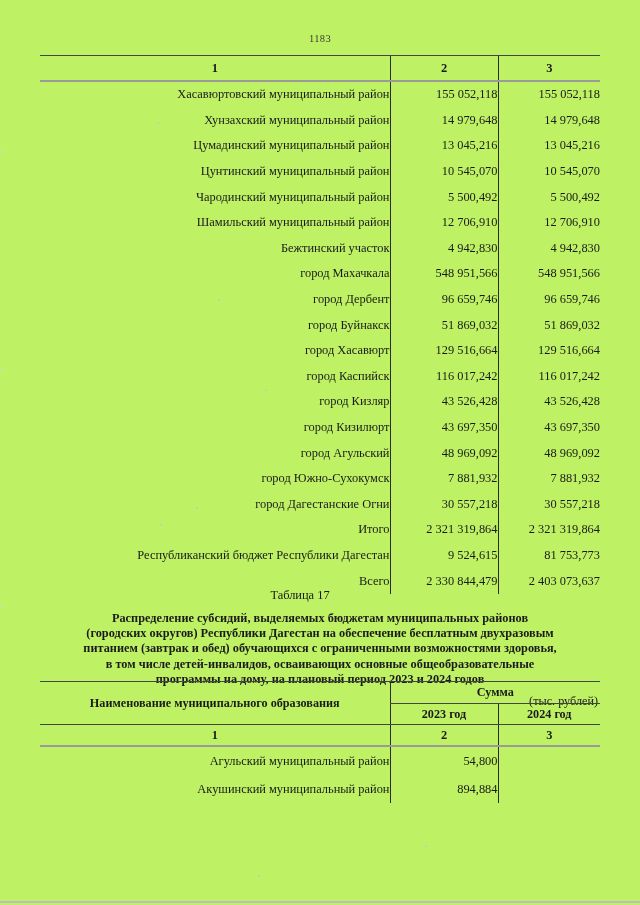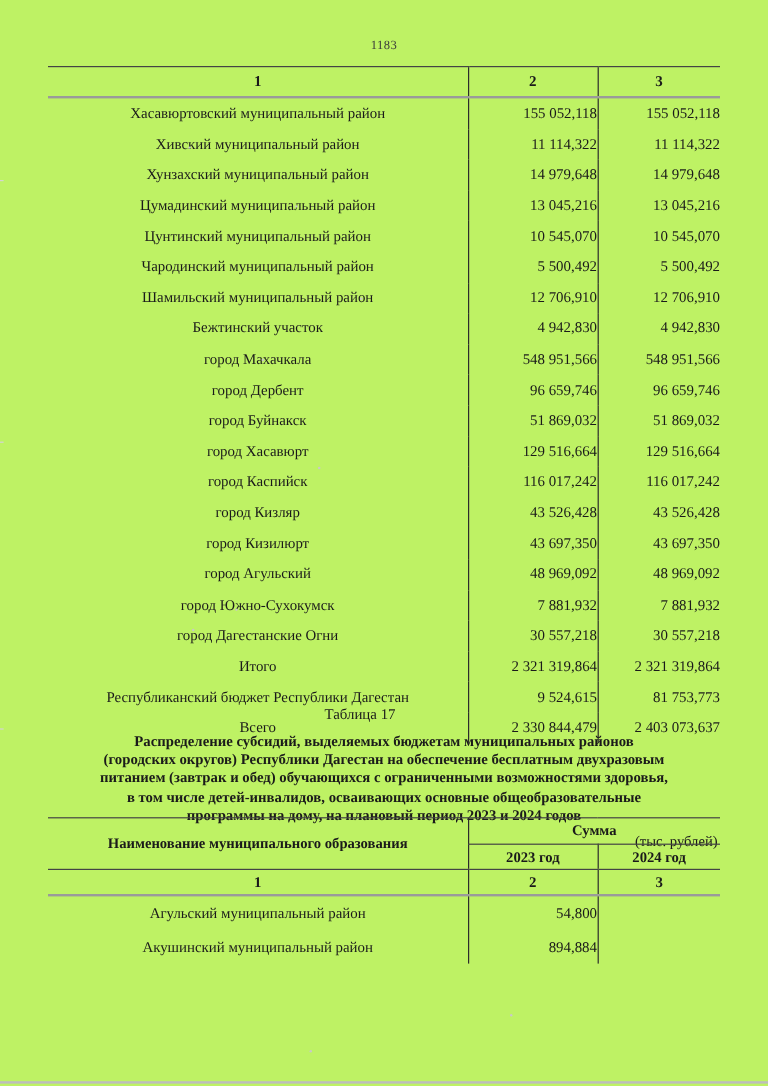--- a/index.html
+++ b/index.html
@@ -46,21 +46,21 @@
     vertical-align: middle;
     font-weight: normal;
   }
 
   .col-name  { width: 350px; }
   .col-v1    { width: 108px; }
   .col-v2    { width: 102px; }
 
   .cell-name {
     padding-left: 8px;
-    text-align: center;
+    text-align: right;
     white-space: nowrap;
   }
   .cell-num {
     padding-right: 9px;
     text-align: right;
     white-space: nowrap;
   }
   .cell-ctr {
     text-align: center;
   }
@@ -175,25 +175,20 @@
     <tbody id="t1-body">
         <tr class="hdr-row">
           <td class="cell-ctr rule-top rule-thick">1</td>
           <td class="cell-ctr rule-top rule-thick vline-l">2</td>
           <td class="cell-ctr rule-top rule-thick vline-l">3</td>
         </tr>
         <tr class="data-row">
           <td class="cell-name">Хасавюртовский муниципальный район</td>
           <td class="cell-num vline-l vline-r">155 052,118</td>
           <td class="cell-num">155 052,118</td>
-        </tr>
-        <tr class="data-row">
-          <td class="cell-name">Хивский муниципальный район</td>
-          <td class="cell-num vline-l vline-r">11 114,322</td>
-          <td class="cell-num">11 114,322</td>
         </tr>
         <tr class="data-row">
           <td class="cell-name">Хунзахский муниципальный район</td>
           <td class="cell-num vline-l vline-r">14 979,648</td>
           <td class="cell-num">14 979,648</td>
         </tr>
         <tr class="data-row">
           <td class="cell-name">Цумадинский муниципальный район</td>
           <td class="cell-num vline-l vline-r">13 045,216</td>
           <td class="cell-num">13 045,216</td>

